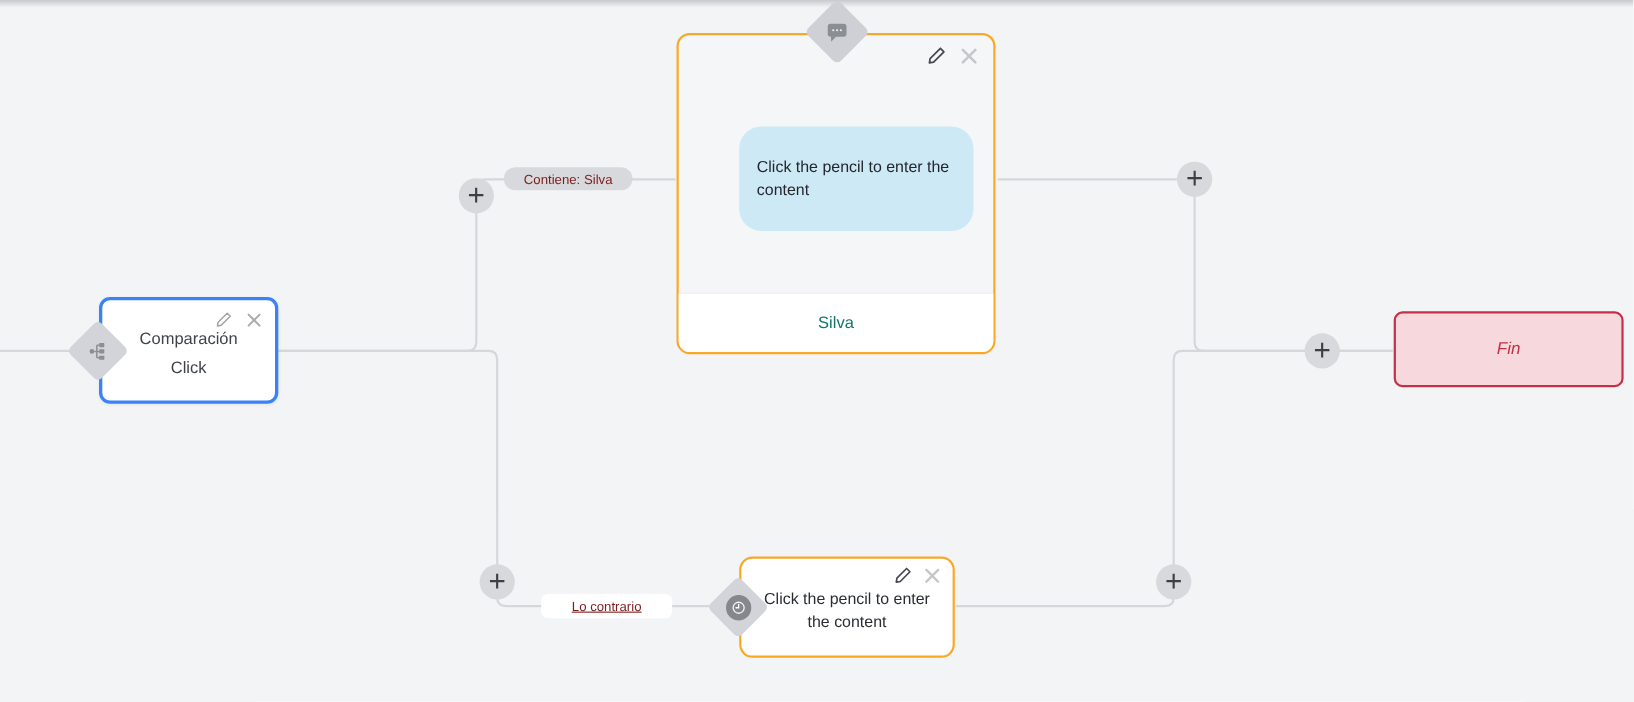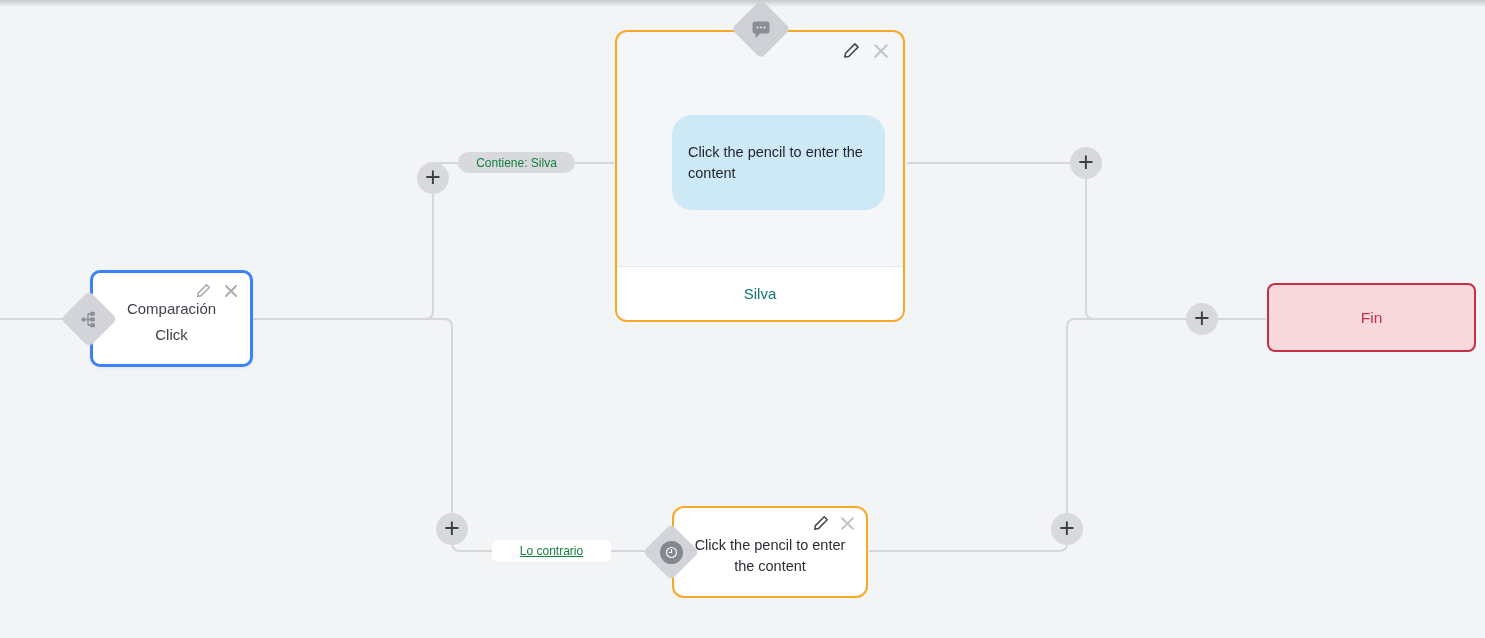--- a/index.html
+++ b/index.html
@@ -77,27 +77,27 @@
   .clock-badge{
     width:23px;height:23px;border-radius:50%;background:#84878d;
     display:flex;align-items:center;justify-content:center;
   }
 
   
   .fin-node{
     left:1267px;top:283px;width:209px;height:69px;
     background:#f7d9dd;border:2px solid #c43047;border-radius:8px;
     display:flex;align-items:center;justify-content:center;
-    font-size:15.5px;color:#c43047;cursor:pointer;
+    font-size:15.5px;color:#c43047;cursor:pointer;font-style:italic;
   }
 
   
   .edge-label{
     position:absolute;display:flex;align-items:center;justify-content:center;
-    font-size:12px;color:#15803d;white-space:nowrap;box-sizing:border-box;
+    font-size:12px;color:#7f1d1d;white-space:nowrap;box-sizing:border-box;
   }
   .edge-label.gray{left:458px;top:152px;width:117px;height:21px;background:#d7d9dc;border-radius:10.5px;}
   .edge-label.white{left:492px;top:540px;width:119px;height:22px;background:#ffffff;border-radius:6px;text-decoration:underline;}
 
   
   .plus-btn{
     position:absolute;width:32px;height:32px;border-radius:50%;
     background:#d8d9dc;border:none;cursor:pointer;
     transform:translate(-50%,-50%);
     display:flex;align-items:center;justify-content:center;

